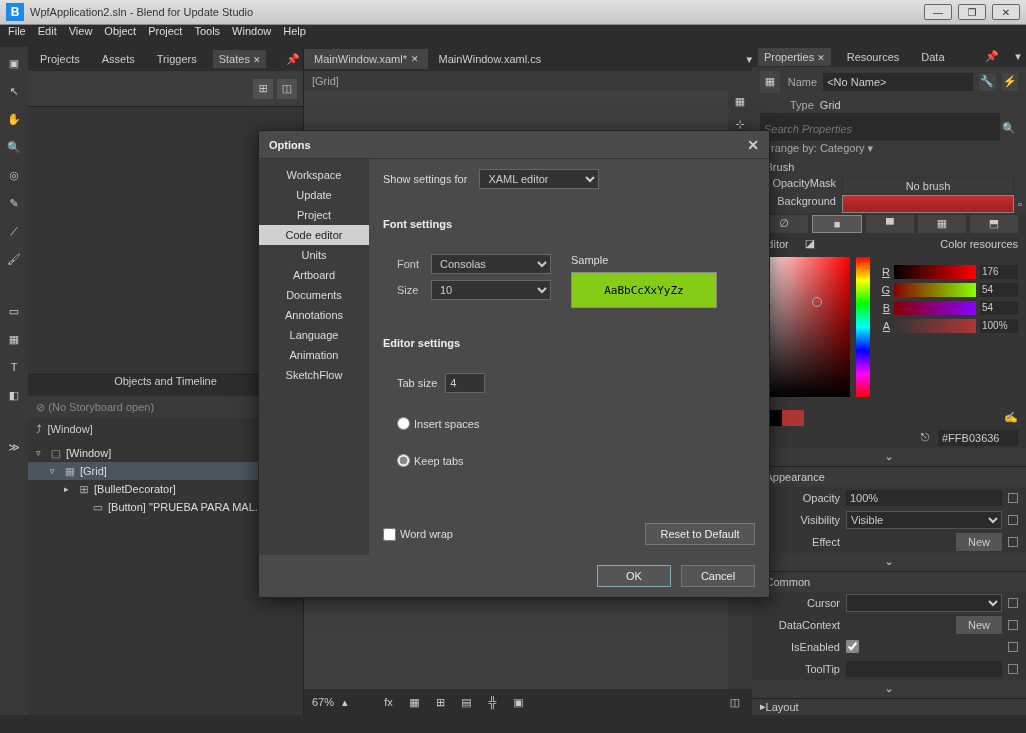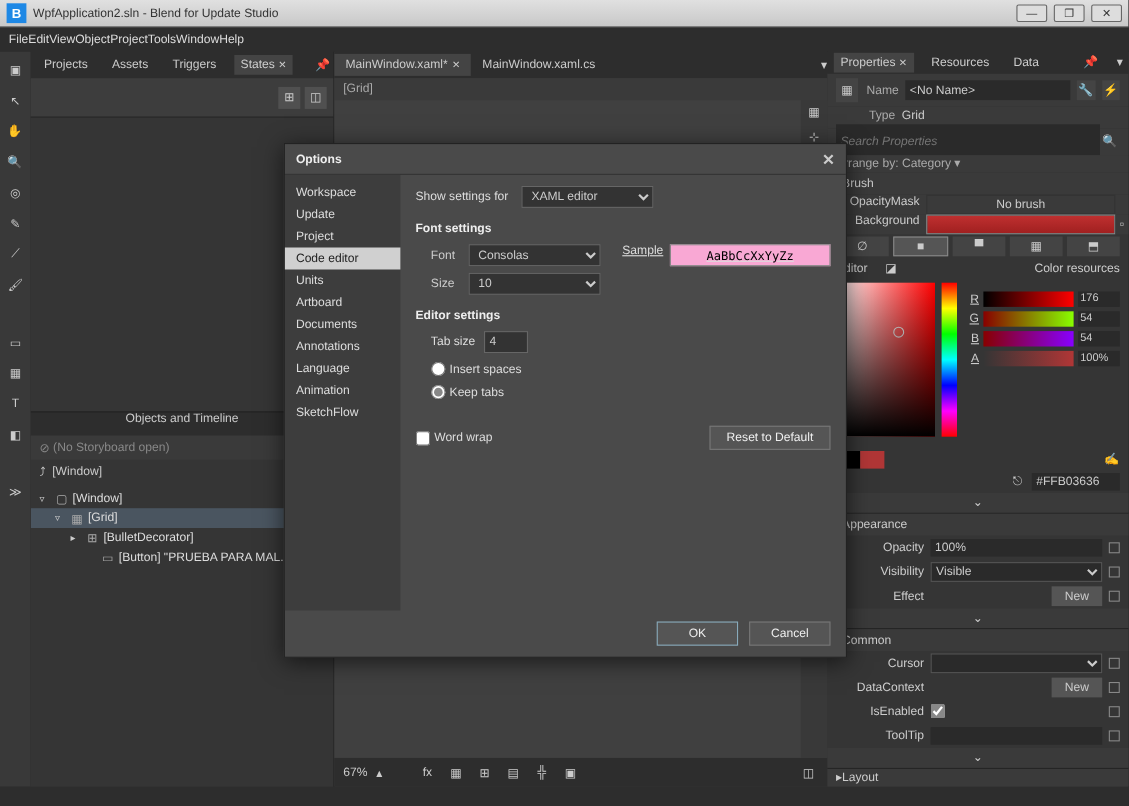--- a/index.html
+++ b/index.html
@@ -5,21 +5,21 @@
 * { margin: 0; padding: 0; box-sizing: border-box; font-family: "Segoe UI", Tahoma, sans-serif; font-size: 11px; }
 body { background: #2d2d2d; color: #ccc; width: 1026px; height: 733px; overflow: hidden; position: relative; }
 
 
 .titlebar { height: 25px; background: linear-gradient(#e0e0e0, #c8c8c8); display: flex; align-items: center; border-bottom: 1px solid #888; }
 .titlebar .app-icon { width: 18px; height: 18px; background: #1e88e5; color: white; font-weight: bold; display: flex; align-items: center; justify-content: center; margin: 0 6px; font-size: 12px; }
 .titlebar .title { color: #333; flex: 1; }
 .titlebar .win-btn { width: 28px; height: 16px; border: 1px solid #666; background: #ddd; margin-right: 6px; display: flex; align-items: center; justify-content: center; color: #333; font-size: 10px; border-radius: 2px; }
 
 
-.menubar { height: 22px; background: #2d2d2d; display: flex; align-items: center; padding-left: 8px; gap: 0; color: #ddd; }
+.menubar { height: 22px; background: #2d2d2d; display: flex; padding-left: 8px; gap: 12px; color: #ddd; }
 .menubar span { cursor: default; }
 
 
 .left-toolbar { position: absolute; left: 0; top: 47px; width: 28px; bottom: 18px; background: #393939; display: flex; flex-direction: column; align-items: center; padding-top: 8px; gap: 12px; }
 .left-toolbar .tb-icon { width: 16px; height: 16px; display:flex; align-items:center; justify-content:center; color:#ccc; }
 
 
 .main { position: absolute; left: 28px; top: 47px; right: 0; bottom: 18px; display: flex; }
 .col-left { width: 276px; background: #353535; display: flex; flex-direction: column; border-right: 1px solid #222; }
 .col-center { flex: 1; background: #3a3a3a; display:flex; flex-direction:column; position: relative; }
@@ -104,29 +104,29 @@
 .prow select { flex:1; background:#2a2a2a; border:1px solid #555; color:#ccc; height:18px; }
 .prow .sq { width:10px;height:10px; border:1px solid #888; }
 .prow input[type=checkbox] { width:13px;height:13px; }
 
 
 .dialog { position:absolute; left:258px; top:130px; width:512px; height:468px; background:#4a4a4a; border:1px solid #222; box-shadow: 0 4px 20px rgba(0,0,0,0.6); display:flex; flex-direction:column; z-index:100; }
 .dlg-title { height:28px; display:flex; align-items:center; padding:0 10px; color:#eee; font-weight:bold; border-bottom:1px solid #333; }
 .dlg-title .dx { margin-left:auto; color:#ccc; font-size:14px; cursor:pointer; }
 .dlg-body { flex:1; display:flex; }
 .dlg-sidebar { width:110px; background:#3d3d3d; padding:6px 0; }
-.dlg-sidebar .item { padding:4px 10px; color:#ddd; }
+.dlg-sidebar .item { padding:4px 10px; color:#ddd;text-align:center; }
 .dlg-sidebar .item.sel { background:#d0d0d0; color:#222; }
-.dlg-content { flex:1; padding:10px 14px; color:#ddd; display:flex; flex-direction:column; gap:8px; }
+.dlg-content { flex:1; padding:10px 14px; color:#ddd; display:flex; flex-direction:column; gap:8px;justify-content:space-between; }
 .dlg-row { display:flex; align-items:center; gap:8px; }
 .dlg-row label.fl { width:70px; color:#ccc; }
 .dlg-row select, .dlg-row .combo { background:#333; color:#ccc; border:1px solid #666; height:20px; padding:0 4px; min-width:120px; }
 .dlg-row input[type=text] { background:#333; color:#ccc; border:1px solid #666; height:20px; padding:0 4px; width:40px; }
 .dlg-section-h { font-weight:bold; color:#eee; margin-top:5px; }
-.sample-box { width:146px; height:20px; background:#f9a8d4; color:#000; border:1px solid #888; display:flex;align-items:center;justify-content:center; font-family:Consolas,monospace; }
+.sample-box { width:146px; height:36px; background:#84cc16; color:#000; border:1px solid #888; display:flex;align-items:center;justify-content:center; font-family:Consolas,monospace; }
 .dlg-radio { display:flex; align-items:center; gap:4px; margin-left:14px; }
 .dlg-check { display:flex; align-items:center; gap:4px; }
 .dlg-footer { height:42px; display:flex; align-items:center; justify-content:flex-end; gap:10px; padding:0 14px; }
 .dlg-btn { width:74px; height:22px; background:#555; border:1px solid #777; color:#eee; display:flex;align-items:center;justify-content:center; }
 .dlg-btn.primary { border:1px solid #8ab; }
 .reset-btn { width:110px; height:22px; background:#555; border:1px solid #777; color:#eee; margin-left:auto; }
 input[type=radio],input[type=checkbox]{accent-color:#888;}
 </style>
 </head>
 <body>
@@ -440,21 +440,21 @@
         <div style="display:flex;flex-direction:column;gap:6px;">
           <div class="dlg-row">
               <label class="fl" style="width:40px;padding-left:14px">Font</label>
               <select class="combo"><option>Consolas</option></select>
             </div>
           <div class="dlg-row">
               <label class="fl" style="width:40px;padding-left:14px">Size</label>
               <select class="combo"><option>10</option></select>
             </div>
         </div>
-        <div style="display:flex;gap:6px;text-decoration:underline;">
+        <div style="display:flex;flex-direction:column;gap:6px;">
           <span>Sample</span>
           <div class="sample-box">AaBbCcXxYyZz</div>
         </div>
       </div>
       <div class="dlg-section-h">Editor settings</div>
       <div class="dlg-row" style="padding-left:14px">
           <span>Tab size</span>
           <input type="text" value="4" style="">
         </div>
       <div class="dlg-radio">

